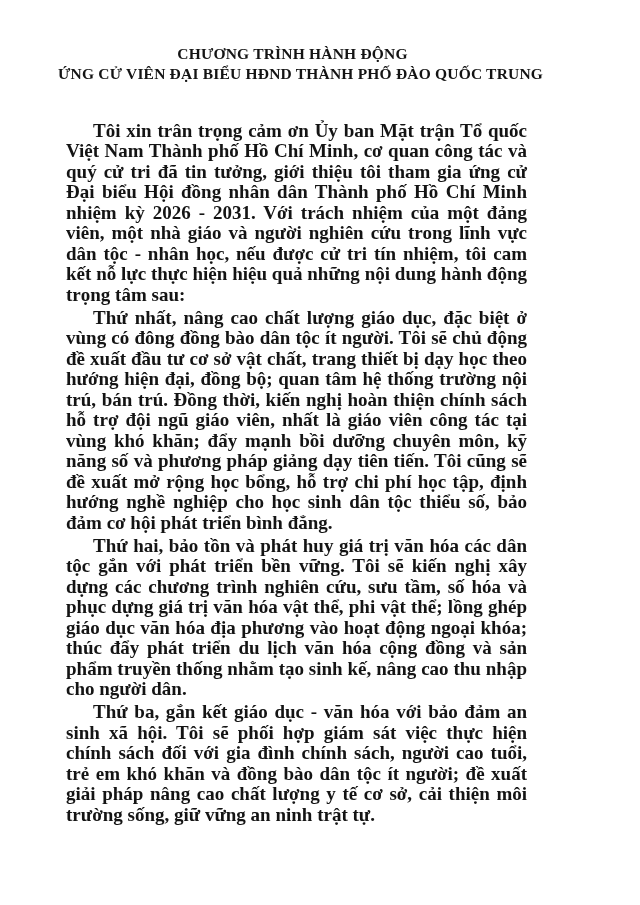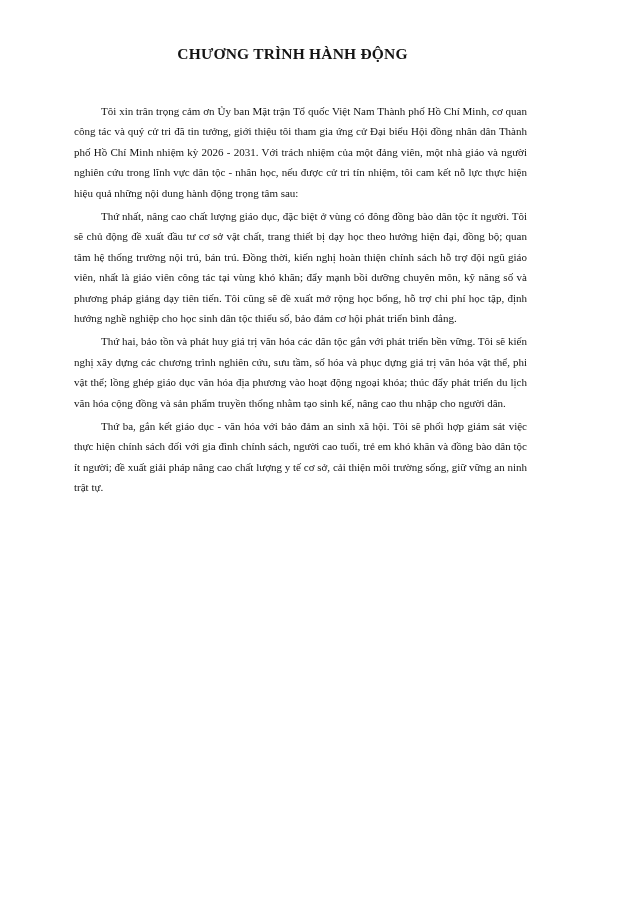--- a/index.html
+++ b/index.html
@@ -26,35 +26,37 @@
   }
   .title-line {
     font-size: 15.5px;
     font-weight: bold;
     line-height: 20px;
     margin: 0;
     letter-spacing: 0.2px;
     white-space: nowrap;
   }
   .body-text p {
-    font-size: 11px;
+    font-size: 19px;
     line-height: 20.5px;
     text-align: justify;
     text-indent: 27px;
-    margin: 0 0 0 8px;
+    margin: 0 0 0 0;
     padding-top: 2.5px;
+    font-weight: bold;
   }
 </style>
 </head>
 <body>
 
 <div class="page">
 
   <div class="title-block">
     <div class="title-line">CHƯƠNG TRÌNH HÀNH ĐỘNG</div>
+    <div class="title-line">ỨNG CỬ VIÊN ĐẠI BIỂU HĐND THÀNH PHỐ ĐÀO QUỐC TRUNG</div>
   </div>
 
   <div class="body-text">
     <p>Tôi xin trân trọng cảm ơn Ủy ban Mặt trận Tổ quốc Việt Nam Thành phố Hồ Chí Minh, cơ quan công tác và quý cử tri đã tin tưởng, giới thiệu tôi tham gia ứng cử Đại biểu Hội đồng nhân dân Thành phố Hồ Chí Minh nhiệm kỳ 2026 - 2031. Với trách nhiệm của một đảng viên, một nhà giáo và người nghiên cứu trong lĩnh vực dân tộc - nhân học, nếu được cử tri tín nhiệm, tôi cam kết nỗ lực thực hiện hiệu quả những nội dung hành động trọng tâm sau:</p>
     <p>Thứ nhất, nâng cao chất lượng giáo dục, đặc biệt ở vùng có đông đồng bào dân tộc ít người. Tôi sẽ chủ động đề xuất đầu tư cơ sở vật chất, trang thiết bị dạy học theo hướng hiện đại, đồng bộ; quan tâm hệ thống trường nội trú, bán trú. Đồng thời, kiến nghị hoàn thiện chính sách hỗ trợ đội ngũ giáo viên, nhất là giáo viên công tác tại vùng khó khăn; đẩy mạnh bồi dưỡng chuyên môn, kỹ năng số và phương pháp giảng dạy tiên tiến. Tôi cũng sẽ đề xuất mở rộng học bổng, hỗ trợ chi phí học tập, định hướng nghề nghiệp cho học sinh dân tộc thiểu số, bảo đảm cơ hội phát triển bình đẳng.</p>
     <p>Thứ hai, bảo tồn và phát huy giá trị văn hóa các dân tộc gắn với phát triển bền vững. Tôi sẽ kiến nghị xây dựng các chương trình nghiên cứu, sưu tầm, số hóa và phục dựng giá trị văn hóa vật thể, phi vật thể; lồng ghép giáo dục văn hóa địa phương vào hoạt động ngoại khóa; thúc đẩy phát triển du lịch văn hóa cộng đồng và sản phẩm truyền thống nhằm tạo sinh kế, nâng cao thu nhập cho người dân.</p>
     <p>Thứ ba, gắn kết giáo dục - văn hóa với bảo đảm an sinh xã hội. Tôi sẽ phối hợp giám sát việc thực hiện chính sách đối với gia đình chính sách, người cao tuổi, trẻ em khó khăn và đồng bào dân tộc ít người; đề xuất giải pháp nâng cao chất lượng y tế cơ sở, cải thiện môi trường sống, giữ vững an ninh trật tự.</p>
   </div>
 
 </div>

